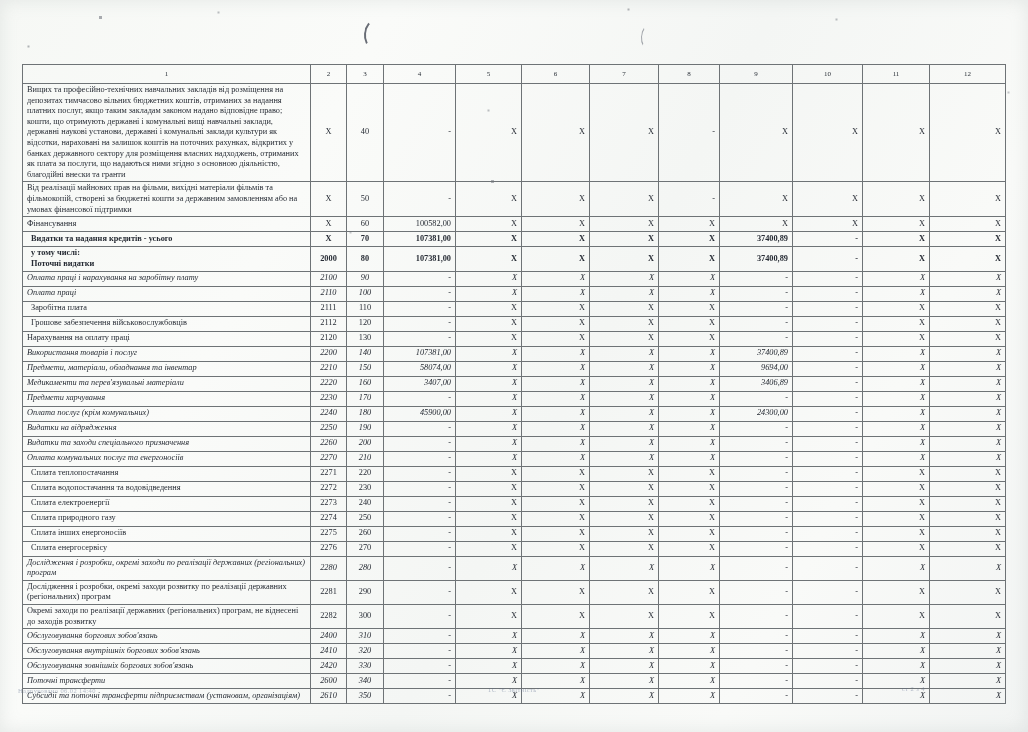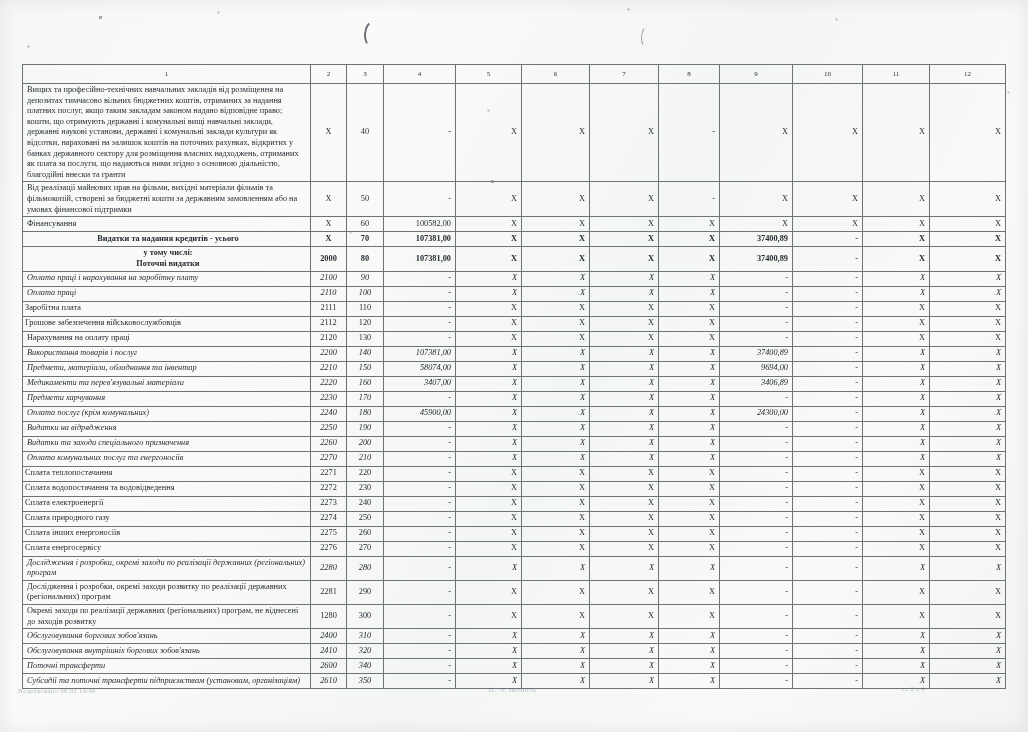--- a/index.html
+++ b/index.html
@@ -30,22 +30,22 @@
                492px 181px 0 1px rgba(70,76,88,0.4),
                350px 232px 0 0.5px rgba(70,76,88,0.3);}
   
   .tbl-wrap{position:absolute;left:22px;top:64px;}
   table{border-collapse:collapse;table-layout:fixed;width:983px;background:transparent;}
   td,th{border:1px solid #6e7376;vertical-align:middle;overflow:hidden;}
   table{border:1px solid #54585c;}
   th{height:16px;font-weight:normal;font-size:7px;text-align:center;color:#2a3038;padding:1px;}
   td{height:12px;font-size:8.3px;line-height:1.28;padding:1px 3px;}
   td.c-label{text-align:left;padding:1px 5px 1px 4px;white-space:pre-line;margin-left:19px;}
-  tr.al-c td.c-label{text-align:center;padding-left:8px;}
-  tr.ind td.c-label{padding-left:2px;}
+  tr.al-c td.c-label{padding-left:8px;}
+  tr.ind td.c-label{padding-left:8px;}
   td.al-center{text-align:center;}
   td.al-right{text-align:right;padding-right:4px;}
   tr.st-italic td{font-style:italic;}
   tr.st-bold td{font-weight:bold;}
   tr.st-bolditalic td{font-weight:normal;font-style:italic;}
   
   .footer-note{position:absolute;font-size:6.5px;letter-spacing:0.4px;
     color:rgba(92,106,140,0.45);filter:blur(0.3px);white-space:nowrap;}
   .f-left{left:18px;top:687px;}
   .f-center{left:488px;top:686px;}
@@ -453,21 +453,21 @@
             <td class="al-right">X</td>
             <td class="al-right">X</td>
             <td class="al-right">X</td>
             <td class="al-right">-</td>
             <td class="al-right">-</td>
             <td class="al-right">X</td>
             <td class="al-right">X</td>
           </tr>
           <tr class="st-normal">
             <td class="c-label">Окремі заходи по реалізації державних (регіональних) програм, не віднесені до заходів розвитку</td>
-            <td class="al-center">1280</td>
+            <td class="al-center">2282</td>
             <td class="al-center">300</td>
             <td class="al-right">-</td>
             <td class="al-right">X</td>
             <td class="al-right">X</td>
             <td class="al-right">X</td>
             <td class="al-right">X</td>
             <td class="al-right">-</td>
             <td class="al-right">-</td>
             <td class="al-right">X</td>
             <td class="al-right">X</td>
@@ -483,20 +483,34 @@
             <td class="al-right">X</td>
             <td class="al-right">-</td>
             <td class="al-right">-</td>
             <td class="al-right">X</td>
             <td class="al-right">X</td>
           </tr>
           <tr class="st-italic">
             <td class="c-label">Обслуговування внутрішніх боргових зобов'язань</td>
             <td class="al-center">2410</td>
             <td class="al-center">320</td>
+            <td class="al-right">-</td>
+            <td class="al-right">X</td>
+            <td class="al-right">X</td>
+            <td class="al-right">X</td>
+            <td class="al-right">X</td>
+            <td class="al-right">-</td>
+            <td class="al-right">-</td>
+            <td class="al-right">X</td>
+            <td class="al-right">X</td>
+          </tr>
+          <tr class="st-italic">
+            <td class="c-label">Обслуговування зовнішніх боргових зобов'язань</td>
+            <td class="al-center">2420</td>
+            <td class="al-center">330</td>
             <td class="al-right">-</td>
             <td class="al-right">X</td>
             <td class="al-right">X</td>
             <td class="al-right">X</td>
             <td class="al-right">X</td>
             <td class="al-right">-</td>
             <td class="al-right">-</td>
             <td class="al-right">X</td>
             <td class="al-right">X</td>
           </tr>

